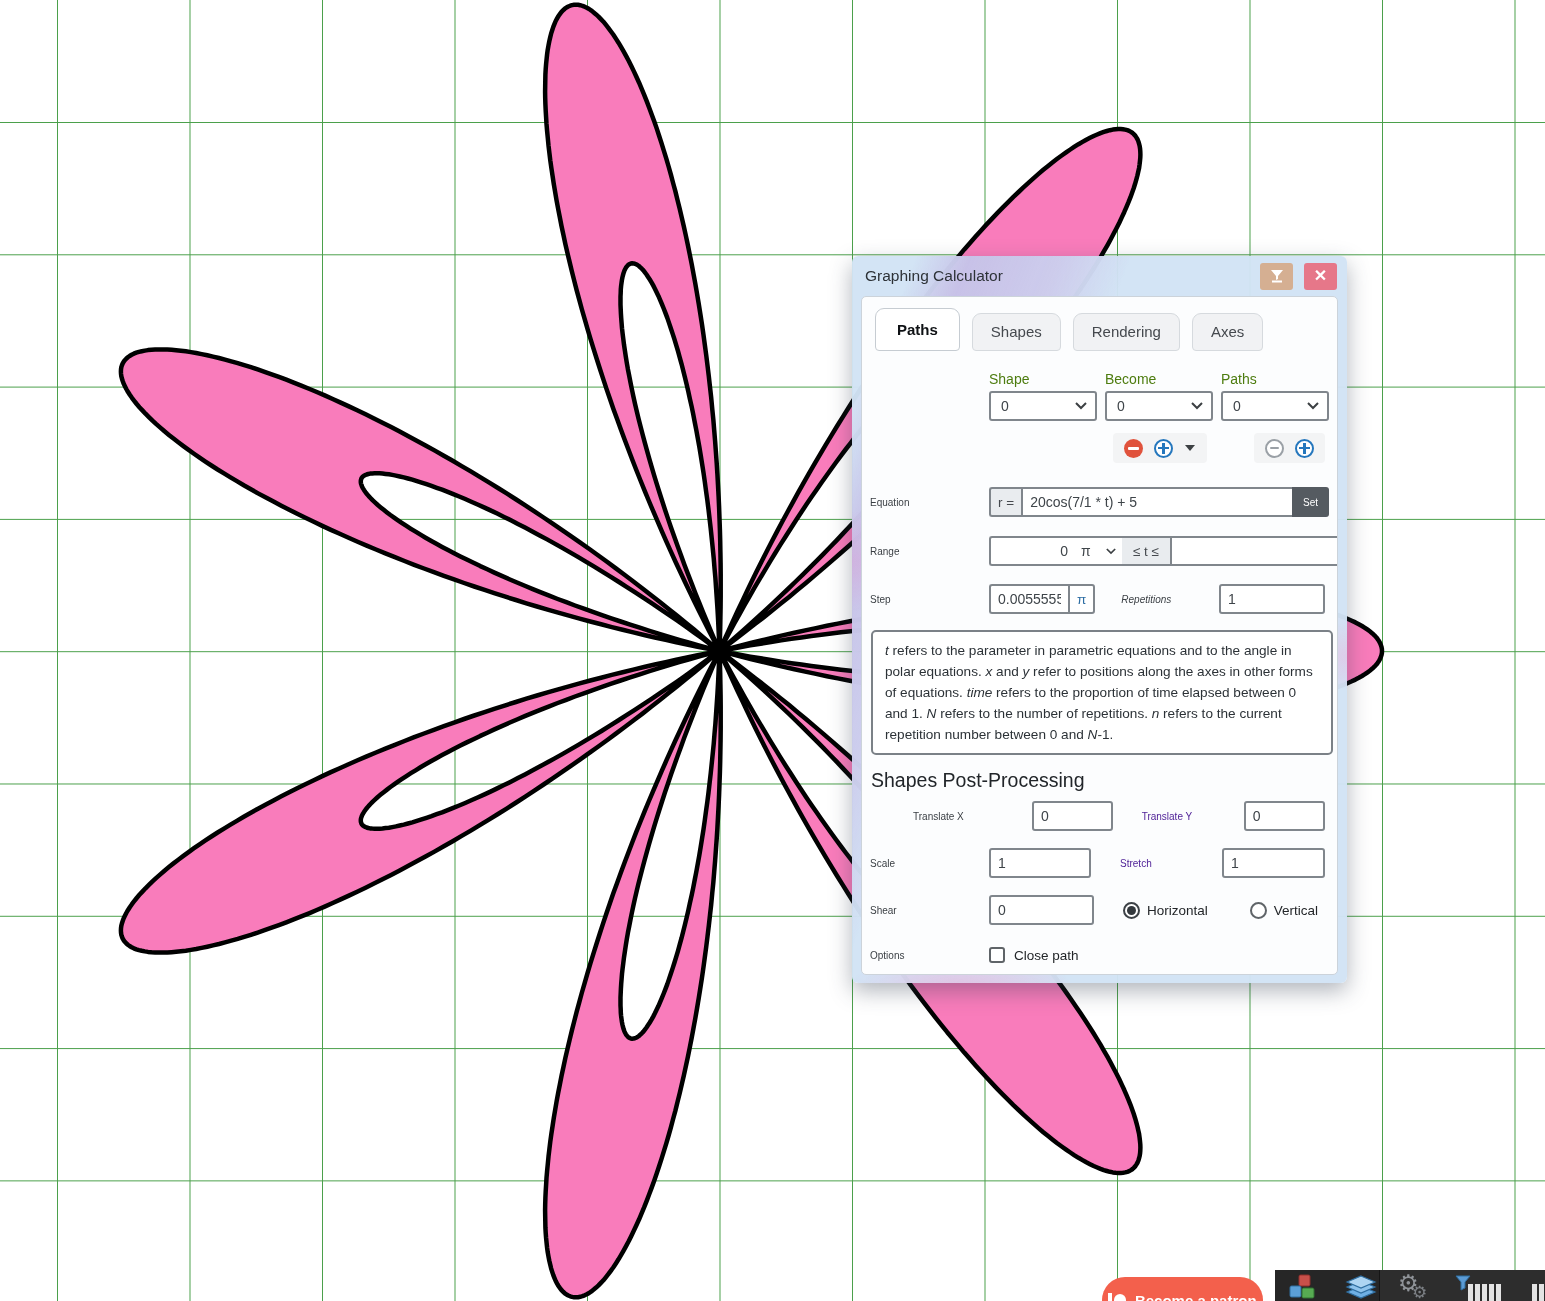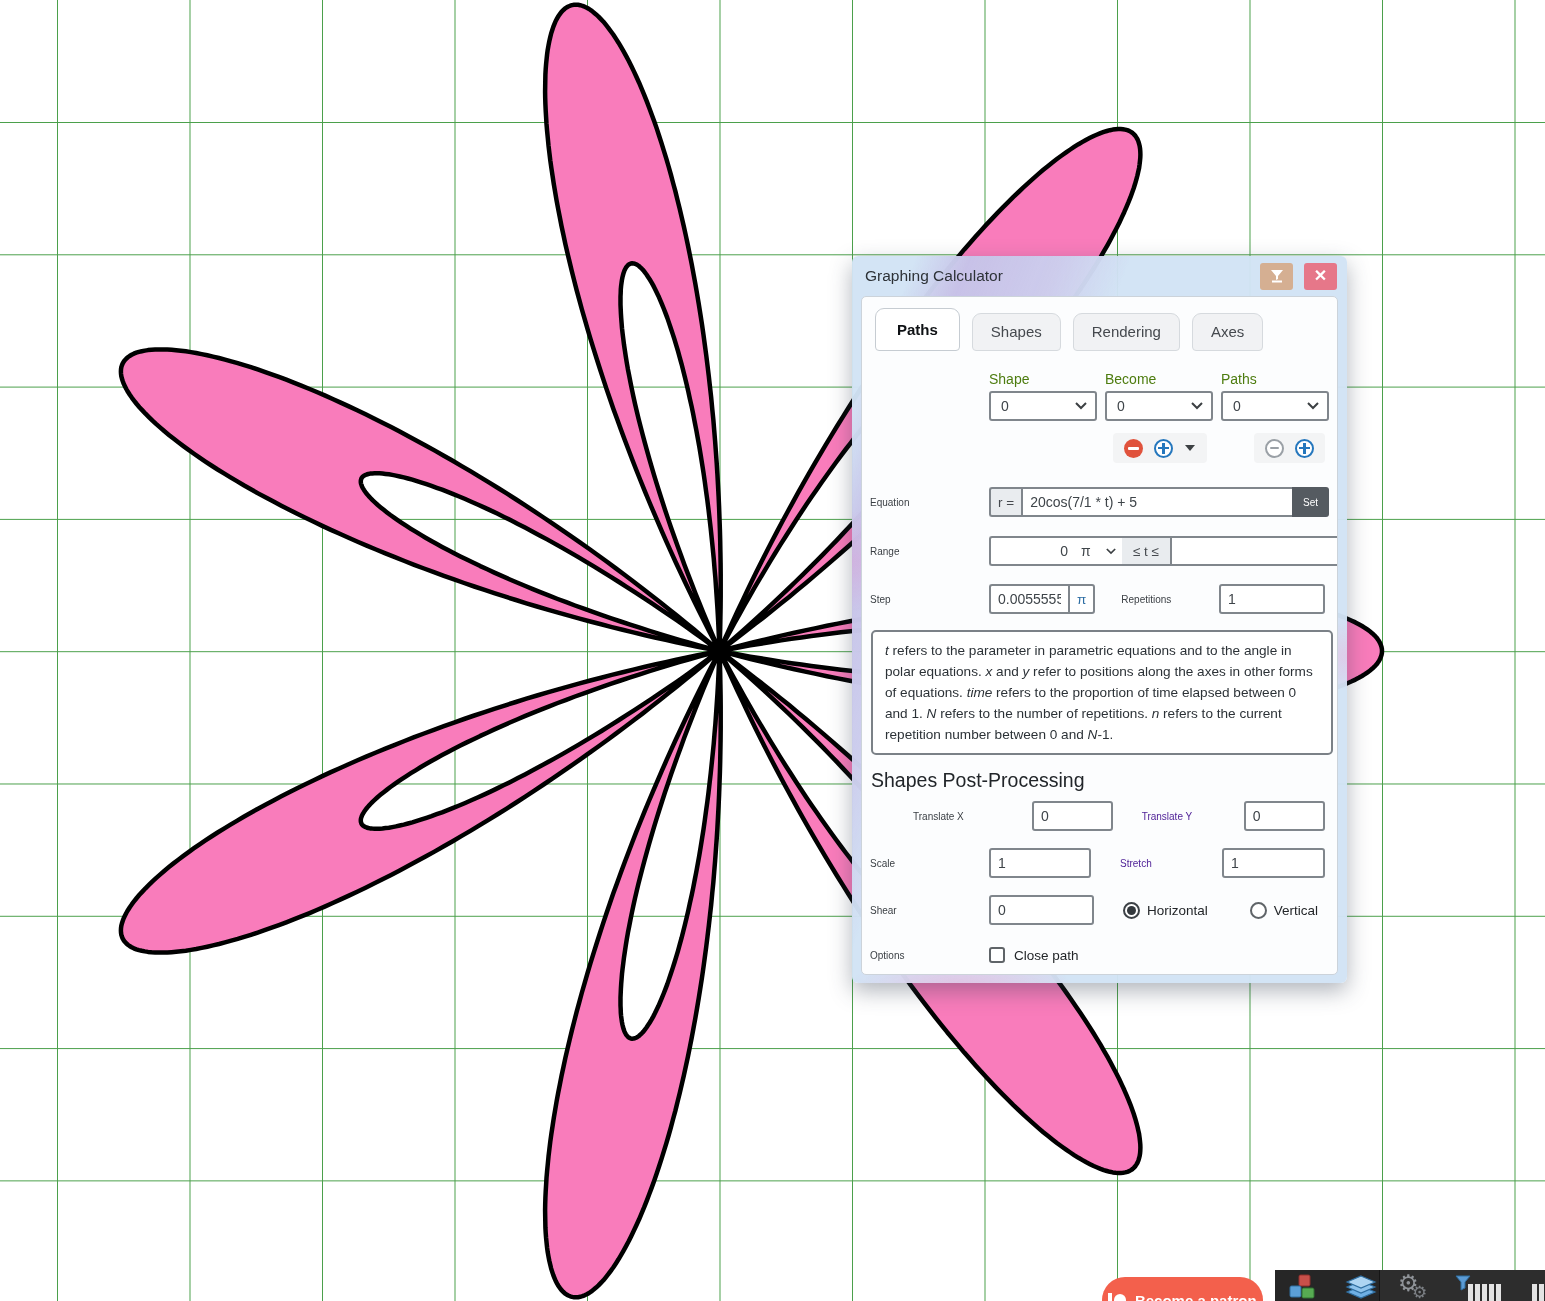--- a/index.html
+++ b/index.html
@@ -292,21 +292,21 @@
       </div>
     </div>
 
     <div class="row step-row">
       <span class="lbl">Step</span>
       <div class="controls">
         <div class="group">
           <input class="txt r" style="width: 79px; border-radius: 3px 0px 0px 3px; border-right: none;" value="0.00555555">
           <span class="addon" style="border-radius:0 3px 3px 0;background:#fff;color:#2d6da3;">π</span>
         </div>
-        <span class="lbl" style="width:auto;margin-left:26px;">Repetitions</span>
+        <span class="lbl" style="width:auto;margin-left:26px;font-style:italic;">Repetitions</span>
         <input class="txt inp-s2" value="1" style="">
       </div>
     </div>
 
     <div class="helpbox"><span style="font-style: italic;">t</span><span> refers to the parameter in parametric equations and to the angle in polar equations. </span><span style="font-style: italic;">x</span><span> and </span><span style="font-style: italic;">y</span><span> refer to positions along the axes in other forms of equations. </span><span style="font-style: italic;">time</span><span> refers to the proportion of time elapsed between 0 and 1. </span><span style="font-style: italic;">N</span><span> refers to the number of repetitions. </span><span style="font-style: italic;">n</span><span> refers to the current repetition number between 0 and </span><span style="font-style: italic;">N</span><span>-1.</span></div>
 
     <div class="pp-heading">Shapes Post-Processing</div>
 
     <div class="row pp-row first">
       <span class="lbl">Translate X</span>

